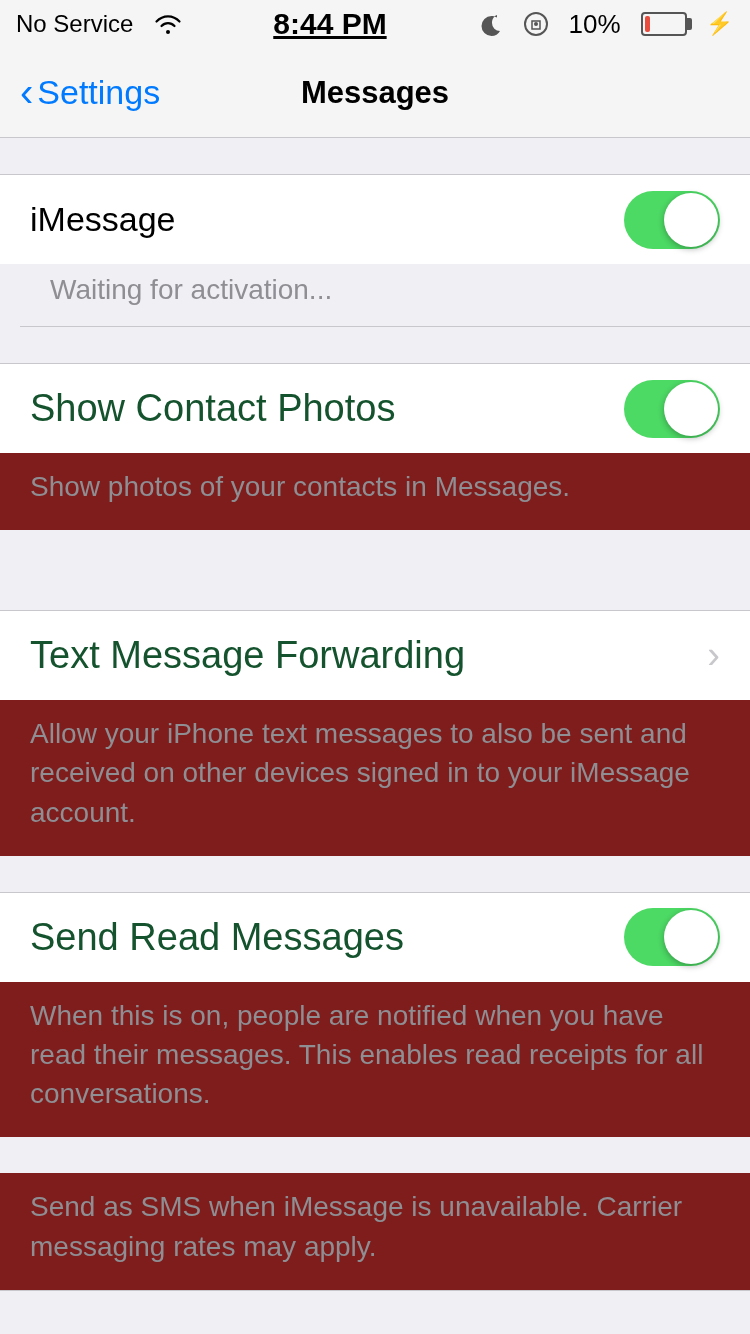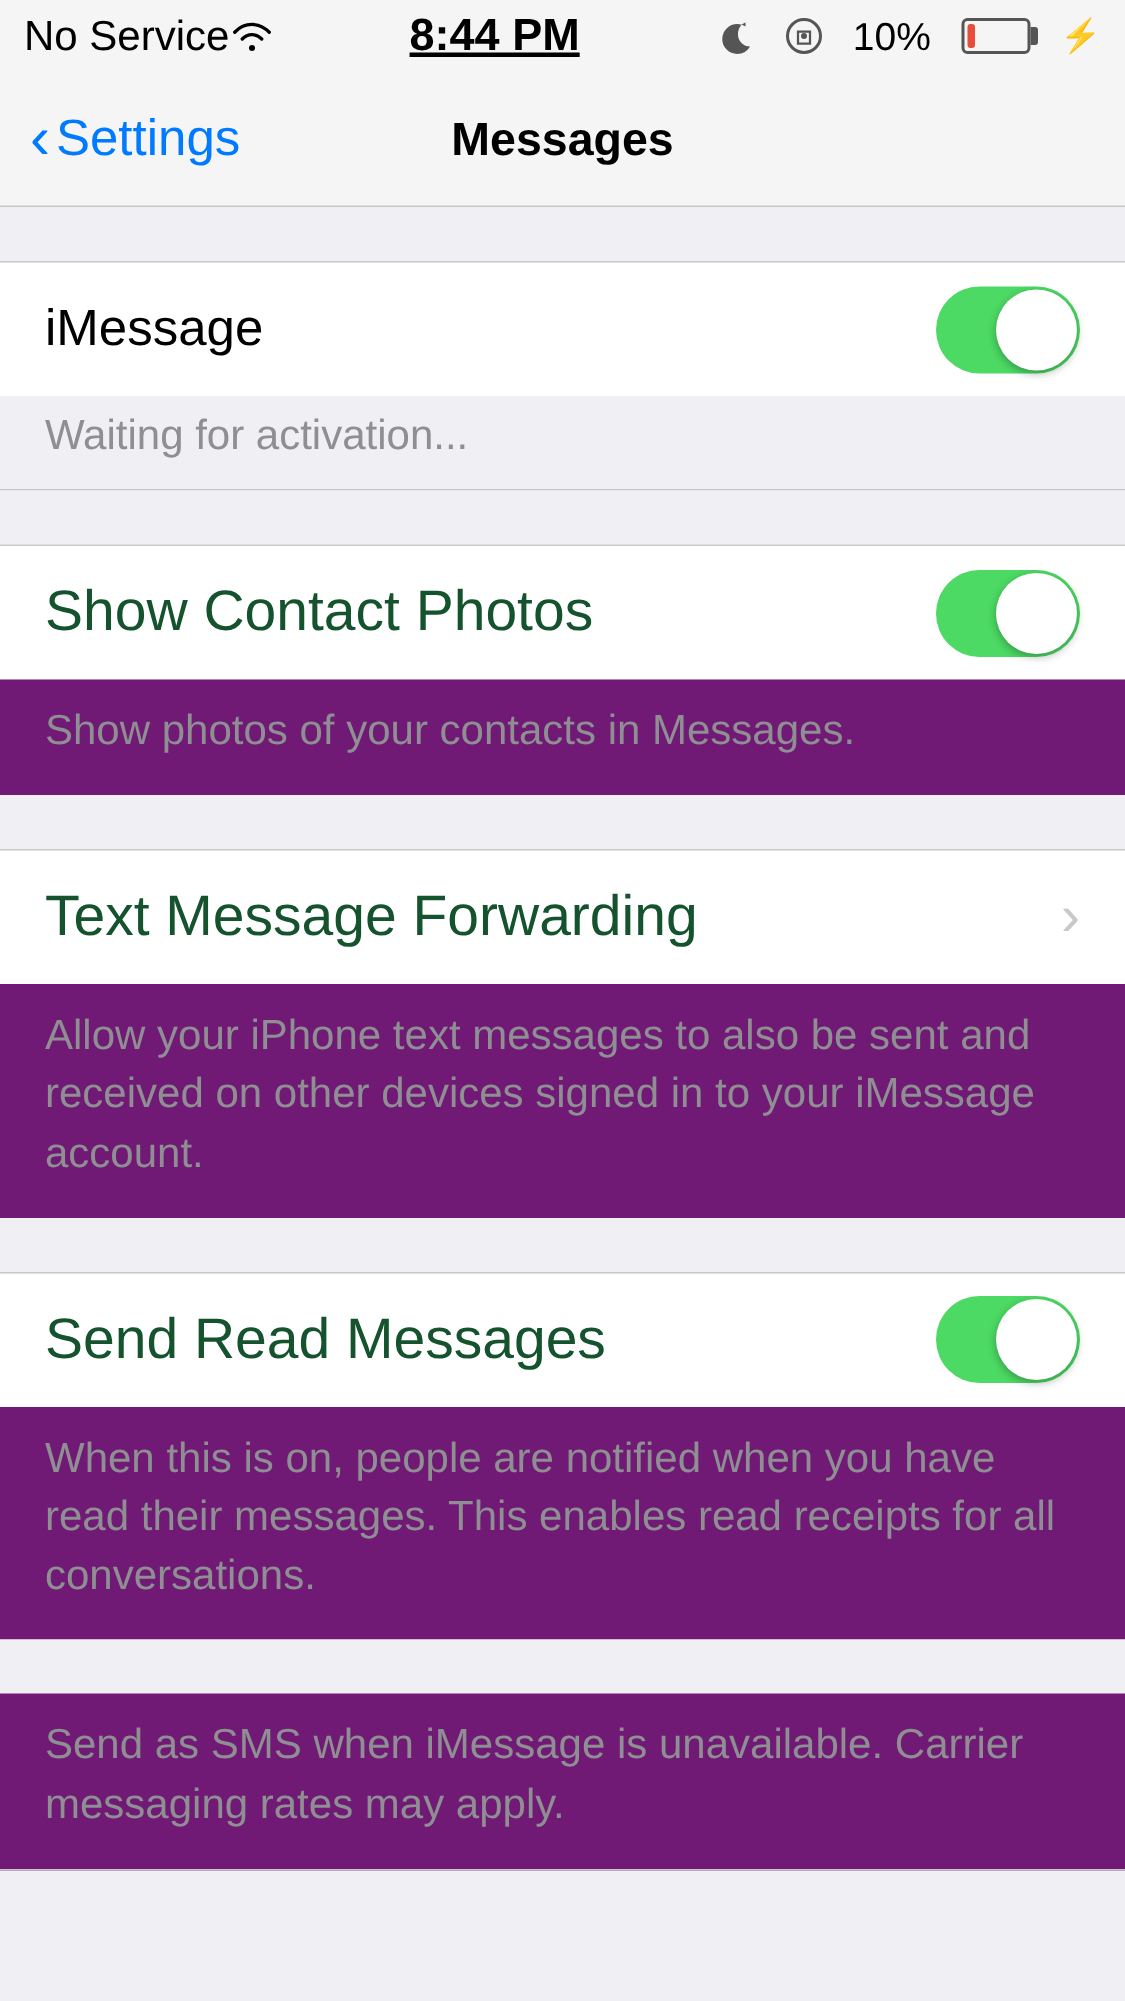--- a/index.html
+++ b/index.html
@@ -19,21 +19,22 @@
       height: 48px;
       background: #f5f5f5;
       display: flex;
       align-items: center;
       justify-content: space-between;
       padding: 0 16px;
     }
     .status-left {
       display: flex;
       align-items: center;
-      font-size: 28px;
+      gap: 10px;
+      font-size: 24px;
       font-weight: 500;
     }
     .status-center {
       font-size: 30px;
       font-weight: 600;
       text-decoration: underline;
     }
     .status-right {
       display: flex;
       align-items: center;
@@ -134,21 +135,21 @@
     .row-label {
       font-size: 34px;
       color: #000;
     }
     .row-label-large {
       font-size: 38px;
       color: #14532d;
     }
 
     .description-row {
-      background: #701a75;
+      background: #7f1d1d;
       padding: 14px 30px 24px 30px;
       font-size: 28px;
       color: #8e8e93;
       line-height: 1.4;
     }
 
     
     .toggle {
       width: 96px;
       height: 58px;
@@ -187,20 +188,21 @@
       font-size: 38px;
       font-weight: 300;
     }
 
     .status-subtext {
       background: #efeff4;
       padding: 10px 30px 20px 30px;
       font-size: 28px;
       color: #8e8e93;
       border-bottom: 1px solid #c8c8cc;
+      margin-left: 20px;
     }
   </style>
 </head>
 <body>
 
 <div class="status-bar">
   <div class="status-left">
     <span>No Service</span>
     <span class="wifi-icon"></span>
 
@@ -265,21 +267,21 @@
     </div>
   </div>
   <div class="description-row">
     <span>Show photos of your contacts in Messages.</span>
   </div>
 </div>
 
 <div class="spacer"></div>
 
 <div>
-  <div class="settings-row" style="cursor:pointer;">
+  <div class="settings-row" style="cursor:pointer;margin-top:44px;">
     <span class="row-label-large">Text Message Forwarding</span>
     <span class="chevron-right">›</span>
   </div>
   <div class="description-row">
     <span>Allow your iPhone text messages to also be sent and received on other devices signed in to your iMessage account.</span>
   </div>
 </div>
 
 <div class="spacer"></div>
 

